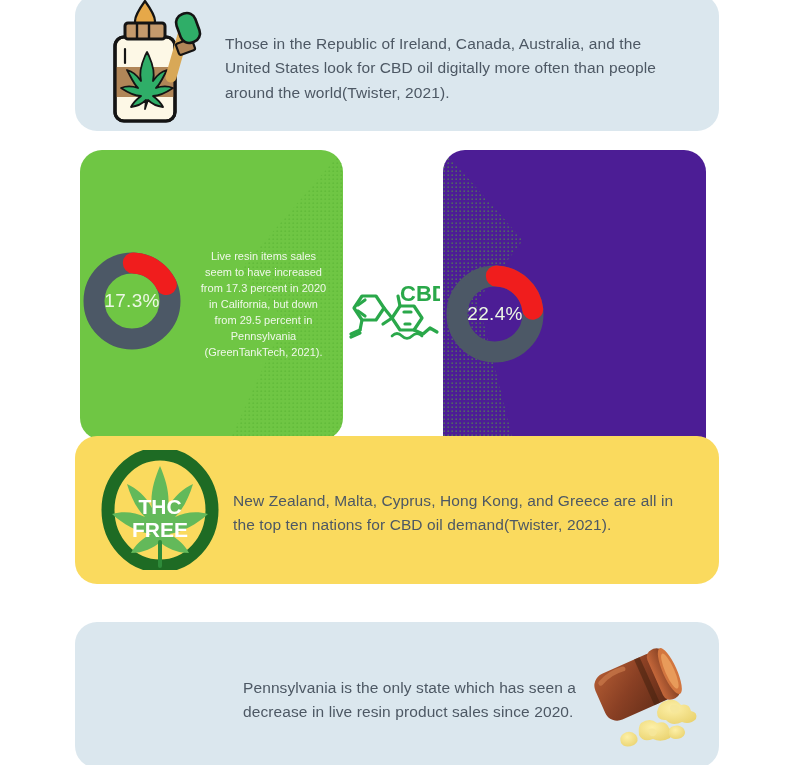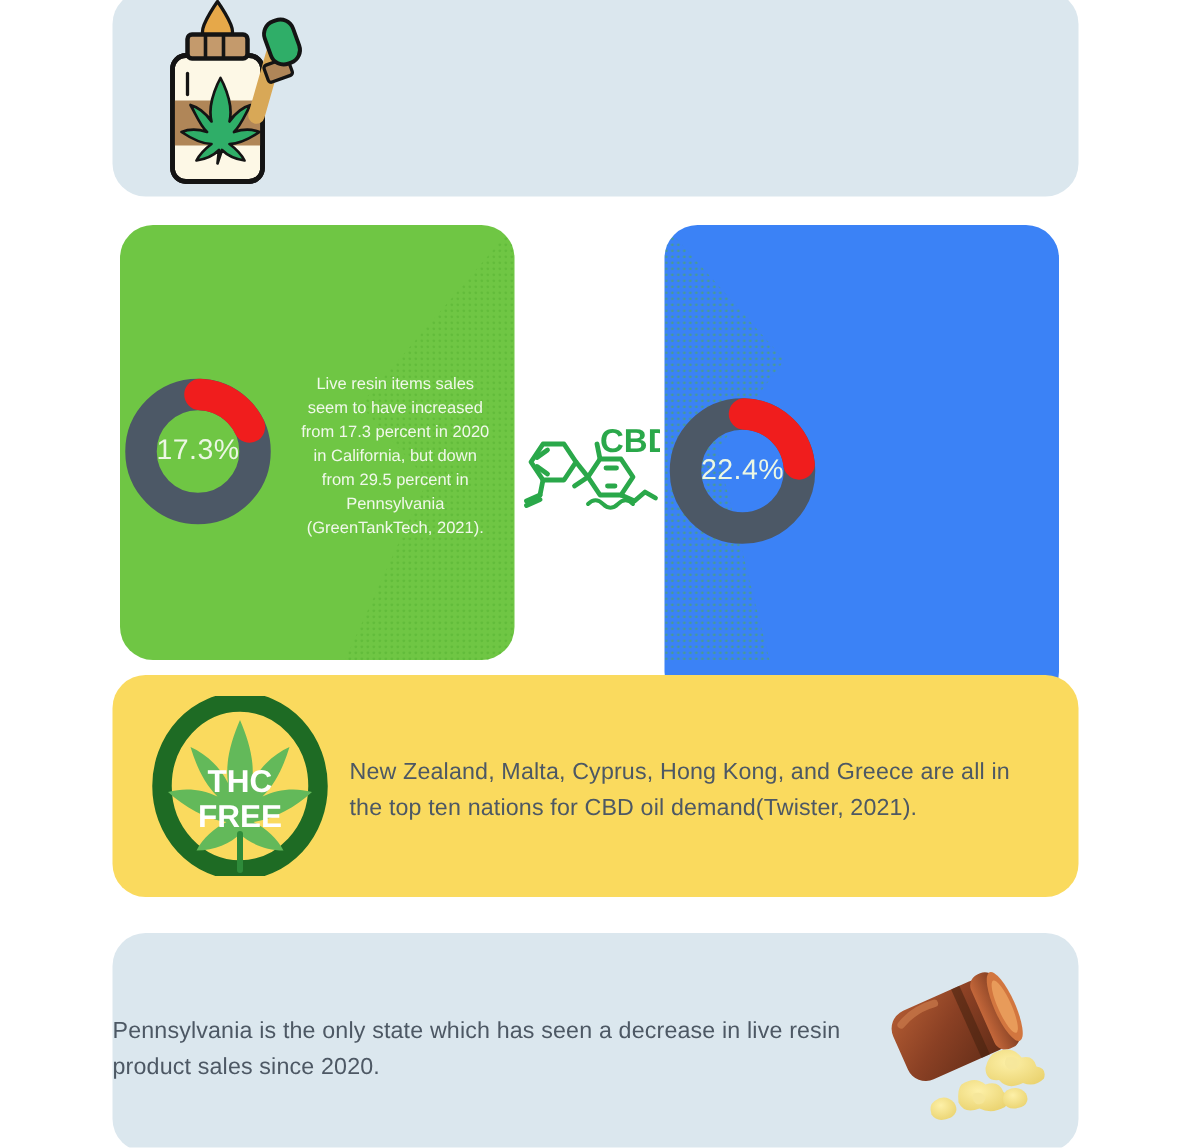--- a/index.html
+++ b/index.html
@@ -60,21 +60,21 @@
     width: 263px;
     height: 290px;
     background: #6fc644;
     overflow: hidden;
   }
   #card-stat-right {
     left: 443px;
     top: 150px;
     width: 263px;
     height: 320px;
-    background: #3b82f6;
+    background: #4c1d95;
     overflow: hidden;
   }
   .green-texture {
     position: absolute;
     inset: 0;
     pointer-events: none;
     opacity: 0.5;
   }
   .stat-inner {
     position: relative;
@@ -116,21 +116,21 @@
     position: absolute;
     left: 348px;
     top: 284px;
     width: 92px;
     height: 66px;
   }
 
   
   #card-thc {
     left: 75px;
-    top: 450px;
+    top: 436px;
     width: 644px;
     height: 148px;
     background: #fada5e;
     display: flex;
     align-items: center;
   }
   #card-thc .icon-wrap {
     width: 158px;
     flex: 0 0 158px;
     display: flex;
@@ -150,20 +150,21 @@
     left: 75px;
     top: 622px;
     width: 644px;
     height: 146px;
     background: #dbe7ee;
     display: flex;
     align-items: center;
   }
   #card-pa .text-wrap {
     flex: 1;
+    padding-left: 168px;
     padding-top: 10px;
   }
   #card-pa .icon-wrap {
     width: 140px;
     flex: 0 0 140px;
     display: flex;
     align-items: center;
     justify-content: center;
     padding-right: 12px;
     box-sizing: border-box;
@@ -199,20 +200,23 @@
       </g>
 
       <g>
         <path d="M66 78 L78 36" stroke="#d8a857" stroke-width="11" stroke-linecap="round"></path>
         <path d="M66 78 L78 36" stroke="#141414" stroke-width="13" stroke-linecap="round" fill="none" opacity="0"></path>
         <path d="M66 80 L79 34" stroke="#141414" stroke-width="2.4" fill="none" opacity="0"></path>
         <rect x="72" y="42" width="17" height="12" rx="2" transform="rotate(-20 80 48)" fill="#b08658" stroke="#141414" stroke-width="2.2"></rect>
         <rect x="73" y="14" width="20" height="30" rx="9" transform="rotate(-20 83 29)" fill="#2fae68" stroke="#141414" stroke-width="2.6"></rect>
       </g>
     </svg>
+  </div>
+  <div class="text-wrap">
+    <p class="body-text">Those in the Republic of Ireland, Canada, Australia, and the United States look for CBD oil digitally more often than people around the world(Twister, 2021).</p>
   </div>
 </div>
 
 <div class="card" id="card-stat-left">
   <svg class="green-texture" viewBox="0 0 263 290" preserveAspectRatio="none">
     <defs>
       <pattern id="dotsL" width="4" height="4" patternUnits="userSpaceOnUse">
         <circle cx="1.2" cy="1.2" r="0.9" fill="#57b233"></circle>
       </pattern>
     </defs>

